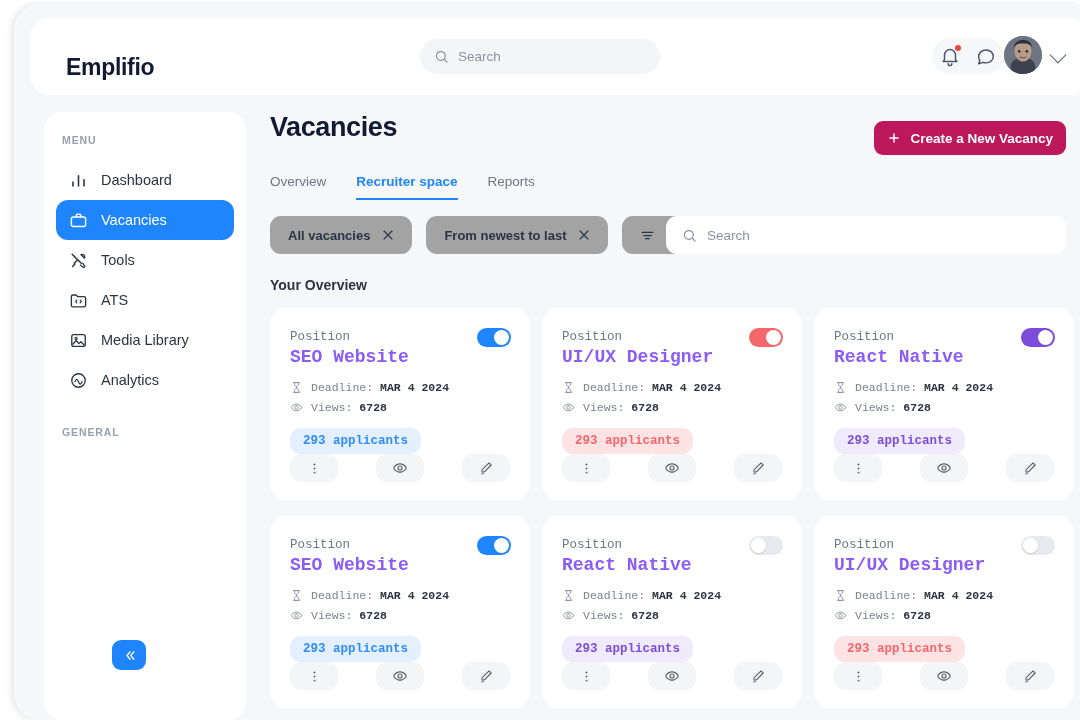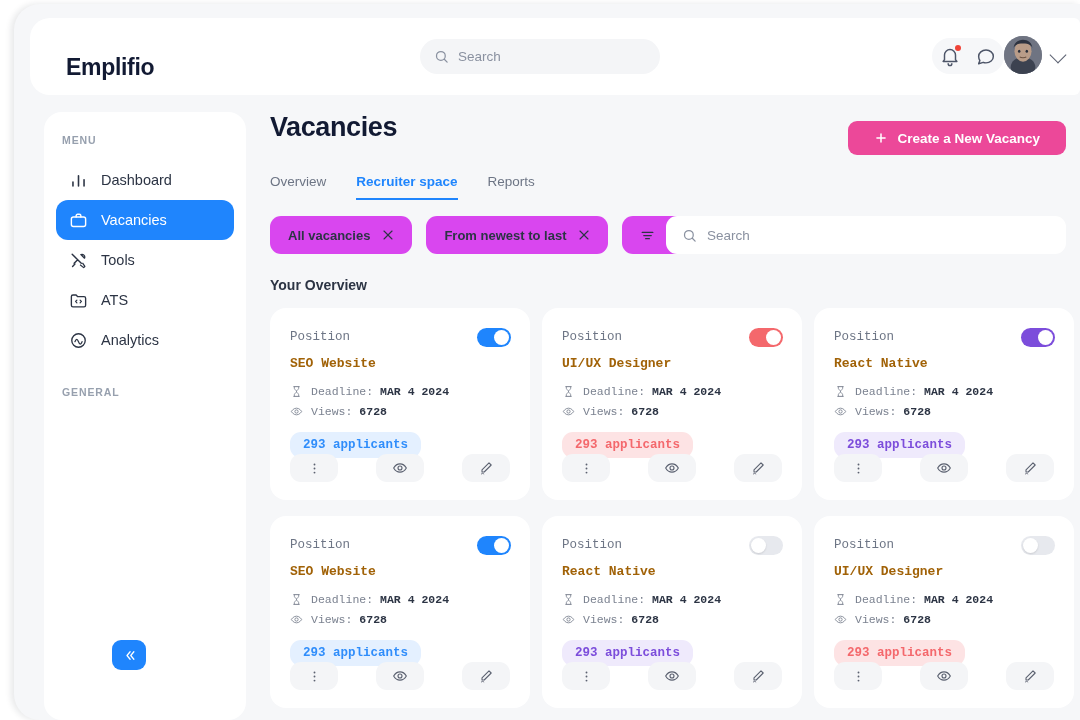--- a/index.html
+++ b/index.html
@@ -116,22 +116,22 @@
   }
 
   
   .main { position: absolute; left: 256px; top: 108px; right: 0; bottom: 0; }
   .page-title {
     font-size: 27px; font-weight: bold; color: #121a33;
     letter-spacing: -0.4px;
   }
   .cta {
     position: absolute; right: 14px; top: 9px;
-    height: 34px; padding: 0 26px;
-    background: #ec4899; border-radius: 9px;
+    height: 34px; padding: 0 13px;
+    background: #be185d; border-radius: 9px;
     display: flex; align-items: center; gap: 9px;
     color: #fff; font-size: 13.5px; font-weight: bold;
     cursor: pointer; border: none;
   }
   .tabs {
     position: absolute; top: 62px; left: 0;
     display: flex; gap: 30px;
   }
   .tab {
     font-size: 13.5px; color: #6d7585;
@@ -139,21 +139,21 @@
     border-bottom: 2.5px solid transparent;
   }
   .tab.active { color: #1f85fd; font-weight: bold; border-bottom-color: #1f85fd; }
 
   .filters {
     position: absolute; top: 104px; left: 0;
     display: flex; align-items: center; gap: 14px;
   }
   .chip {
     height: 38px; padding: 0 18px;
-    background: #d946ef; border-radius: 11px;
+    background: #a3a3a3; border-radius: 11px;
     display: flex; align-items: center; gap: 12px;
     font-size: 13px; color: #2c3444; font-weight: bold;
     cursor: pointer;
   }
   .x-ico { width: 12px; height: 12px; }
   .search2 {
     position: absolute; top: 104px; right: 14px;
     width: 400px; height: 38px;
     background: #ffffff; border-radius: 11px;
     display: flex; align-items: center; padding: 0 16px;
@@ -174,21 +174,21 @@
   }
   .card {
     width: 260px; height: 192px;
     background: #ffffff;
     border-radius: 16px;
     position: relative;
     padding: 22px 20px 0 20px;
     font-family: Liberation Mono, monospace;
   }
   .pos-lbl { font-size: 12.5px; color: #6d7585; }
-  .pos-title { font-size: 13px; font-weight: bold; color: #a16207; margin-top: 12px; }
+  .pos-title { font-size: 18px; font-weight: bold; color: #8b5cf6; margin-top: 3px; }
   .meta { display: flex; align-items: center; margin-top: 14px; }
   .meta + .meta { margin-top: 7px; }
   .meta .mtxt { font-size: 11.5px; color: #7b8290; margin-left: 8px; }
   .meta .mval { color: #2c3444; font-weight: bold; }
   .badge {
     display: inline-block; margin-top: 14px;
     padding: 6px 13px; border-radius: 11px;
     font-size: 12.5px; font-weight: bold;
   }
   .toggle {
@@ -295,20 +295,28 @@
 
       <div class="nav-item">
         <svg class="nav-ico" viewBox="0 0 24 24" fill="none">
           <path d="M3 7a2 2 0 0 1 2-2h4l2 2.2h8a2 2 0 0 1 2 2V18a2 2 0 0 1-2 2H5a2 2 0 0 1-2-2V7z" stroke="#2c3444" stroke-width="1.7" stroke-linejoin="round"></path>
           <path d="M10 11.5L8.3 13.2 10 15" stroke="#2c3444" stroke-width="1.5" stroke-linecap="round" stroke-linejoin="round"></path>
           <path d="M14 11.5l1.7 1.7L14 15" stroke="#2c3444" stroke-width="1.5" stroke-linecap="round" stroke-linejoin="round"></path>
         </svg>
         <span class="lbl">ATS</span>
       </div>
 
+      <div class="nav-item">
+        <svg class="nav-ico" viewBox="0 0 24 24" fill="none">
+          <rect x="3.5" y="4.5" width="17" height="15" rx="2.6" stroke="#2c3444" stroke-width="1.7"></rect>
+          <circle cx="9" cy="9.5" r="1.4" stroke="#2c3444" stroke-width="1.4"></circle>
+          <path d="M4.5 17l4.5-5 3.5 4 2.5-2.5 4.5 4.5" stroke="#2c3444" stroke-width="1.6" stroke-linejoin="round"></path>
+        </svg>
+        <span class="lbl">Media Library</span>
+      </div>
 
       <div class="nav-item">
         <svg class="nav-ico" viewBox="0 0 24 24" fill="none">
           <circle cx="12" cy="12" r="8.5" stroke="#2c3444" stroke-width="1.7"></circle>
           <path d="M7.5 13.5c1.5-4 3-4 4.5 0 1.5 4 3 4 4.5 0" stroke="#2c3444" stroke-width="1.6" stroke-linecap="round" fill="none"></path>
         </svg>
         <span class="lbl">Analytics</span>
       </div>
     </div>
 

